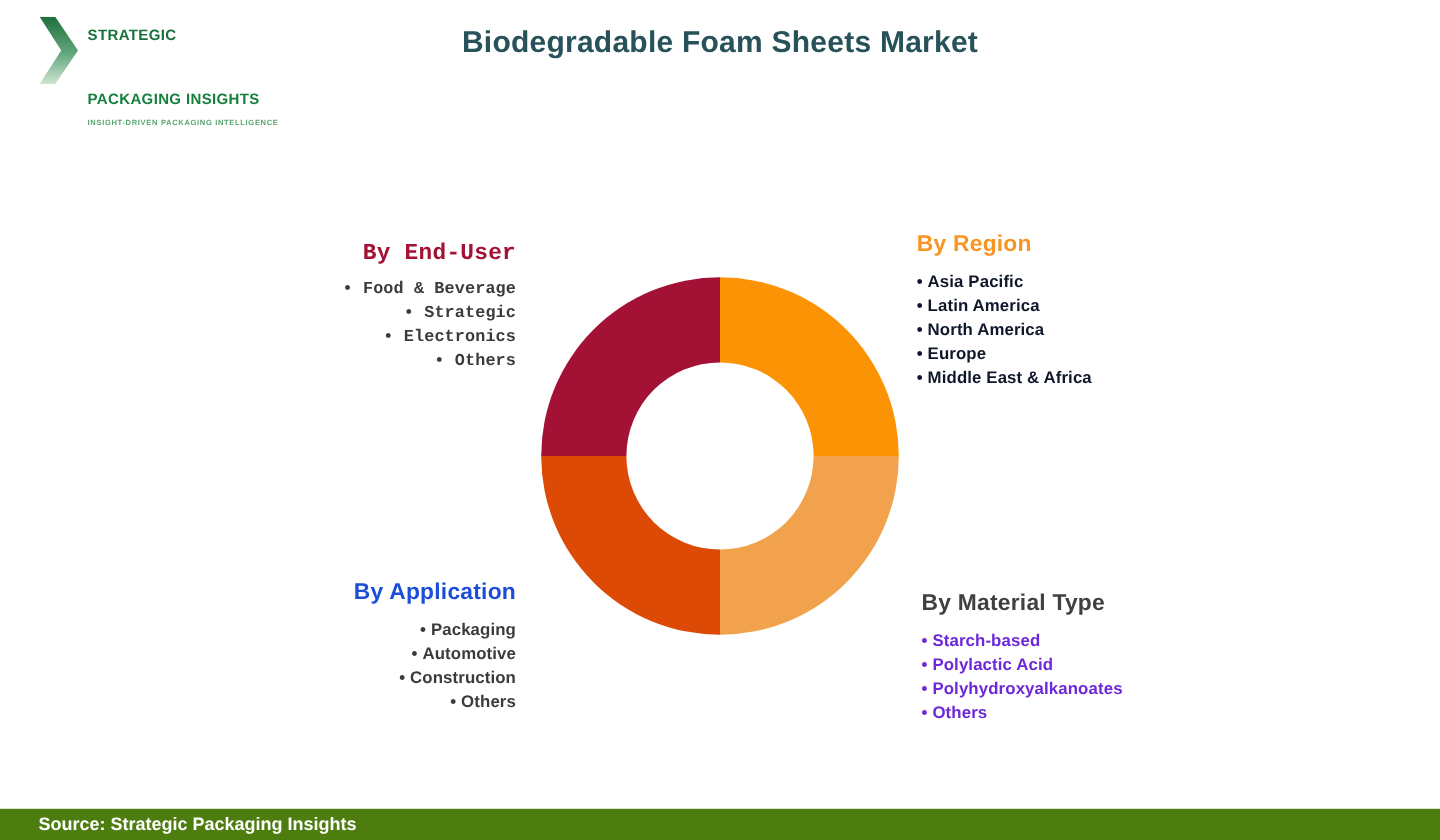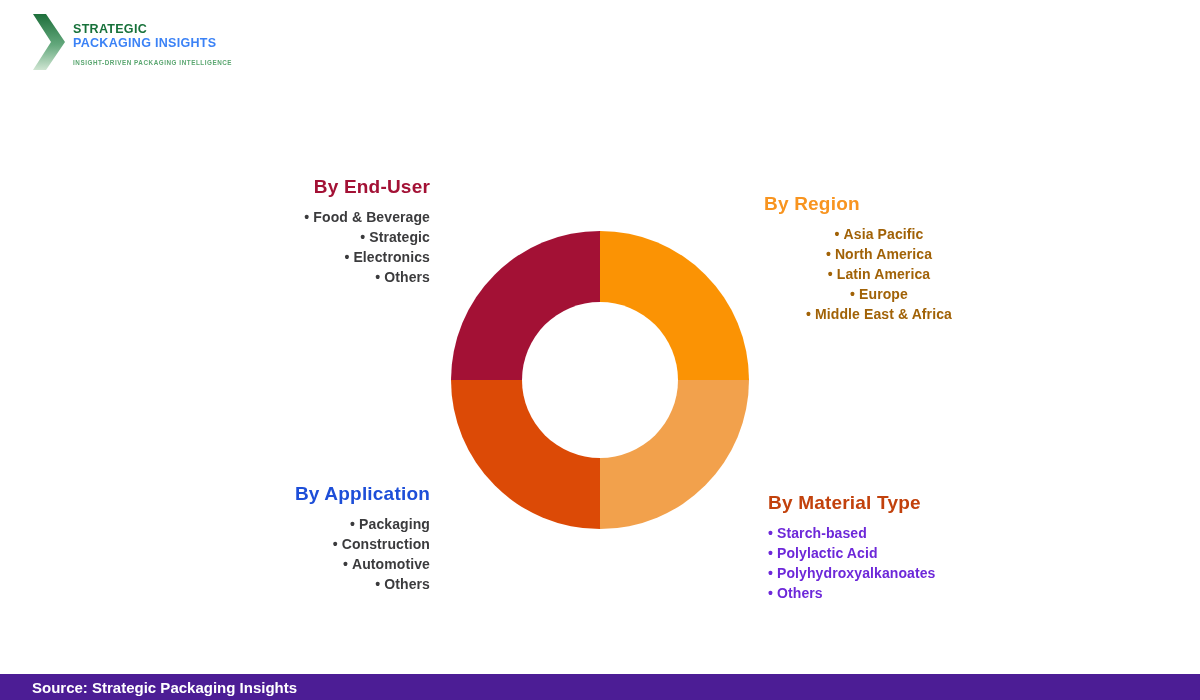--- a/index.html
+++ b/index.html
@@ -27,21 +27,21 @@
 
   
   .cat { position: absolute; }
   .cat h2 { font-size: 19px; font-weight: 700; margin-bottom: 9px; letter-spacing: 0.2px; }
   .cat ul { list-style: none; }
   .cat li { font-size: 14px; font-weight: 600; line-height: 20px; letter-spacing: 0.1px; }
   .cat li::before { content: "\2022\00a0"; }
   .align-right { text-align: right; }
   .align-left { text-align: left; }
 
-  .sec-end-user    { left: 210px; top: 176px; width: 220px; }
+  .sec-end-user    { left: 210px; top: 200px; width: 220px; font-family: Liberation Mono, monospace; }
   .sec-region      { left: 764px; top: 193px; width: 230px; }
   .sec-application { left: 210px; top: 483px; width: 220px; }
   .sec-material    { left: 768px; top: 492px; width: 240px; }
 
   
   .footer { position: absolute; left: 0; bottom: 0; width: 1200px; height: 26px;
             display: flex; align-items: center; justify-content: space-between;
             padding: 0 32px; color: #ffffff; font-size: 15px; font-weight: 700; }
 </style>
 </head>
@@ -55,68 +55,69 @@
         <linearGradient id="chevGrad" x1="0" y1="0" x2="0" y2="1">
           <stop offset="0" stop-color="#1e6f3b"></stop>
           <stop offset="0.55" stop-color="#63a87c"></stop>
           <stop offset="1" stop-color="#cfe5d2"></stop>
         </linearGradient>
       </defs>
       <polygon points="0,0 13,0 32,28 13,56 0,56 18,28" fill="url(#chevGrad)"></polygon>
     </svg>
     <div class="logo-text">
       <div class="logo-line" style="color: rgb(23, 113, 58);">STRATEGIC</div>
-      <div class="logo-line" style="color: #3b82f6;">PACKAGING INSIGHTS</div>
+      <div class="logo-line" style="color: #15803d; margin-top: 40px;">PACKAGING INSIGHTS</div>
       <div class="logo-tagline" style="color: rgb(90, 166, 112);">INSIGHT-DRIVEN PACKAGING INTELLIGENCE</div>
     </div>
   </div>
 
+  <h1 class="page-title" style="color: rgb(39, 82, 90);">Biodegradable Foam Sheets Market</h1>
 
   <div class="donut" id="donut" style="background: conic-gradient(rgb(251, 147, 4) 0deg, rgb(251, 147, 4) 90deg, rgb(242, 161, 76) 90deg, rgb(242, 161, 76) 180deg, rgb(220, 74, 6) 180deg, rgb(220, 74, 6) 270deg, rgb(163, 17, 53) 270deg, rgb(163, 17, 53) 360deg);">
     <div class="donut-hole"></div>
   </div>
 
   <section class="cat sec-end-user align-right">
     <h2 style="color: rgb(163, 17, 53);">By End-User</h2>
     <ul style="color: rgb(59, 59, 61);">
       <li>Food &amp; Beverage</li>
       <li>Strategic</li>
       <li>Electronics</li>
       <li>Others</li>
     </ul>
   </section>
 
   <section class="cat sec-region align-left">
     <h2 style="color: rgb(248, 148, 31);">By Region</h2>
-    <ul style="color: #a16207; text-align: center;">
+    <ul style="color: #0f172a;">
       <li>Asia Pacific</li>
+      <li>Latin America</li>
       <li>North America</li>
-      <li>Latin America</li>
       <li>Europe</li>
       <li>Middle East &amp; Africa</li>
     </ul>
   </section>
 
   <section class="cat sec-application align-right">
     <h2 style="color: #1d4ed8;">By Application</h2>
     <ul style="color: rgb(59, 59, 61);">
       <li>Packaging</li>
+      <li>Automotive</li>
       <li>Construction</li>
-      <li>Automotive</li>
       <li>Others</li>
     </ul>
   </section>
 
   <section class="cat sec-material align-left">
-    <h2 style="color: #c2410c;">By Material Type</h2>
+    <h2 style="color: #404040;">By Material Type</h2>
     <ul style="color: #6d28d9;">
       <li>Starch-based</li>
       <li>Polylactic Acid</li>
       <li>Polyhydroxyalkanoates</li>
       <li>Others</li>
     </ul>
   </section>
 
-  <div class="footer" style="background: #4c1d95; color: rgb(255, 255, 255); margin-top: 31px;">
+  <div class="footer" style="background: #4d7c0f; color: rgb(255, 255, 255); margin-top: 31px;">
     <span>Source: Strategic Packaging Insights</span>
   </div>
 
 </div>
 
 </body></html>

